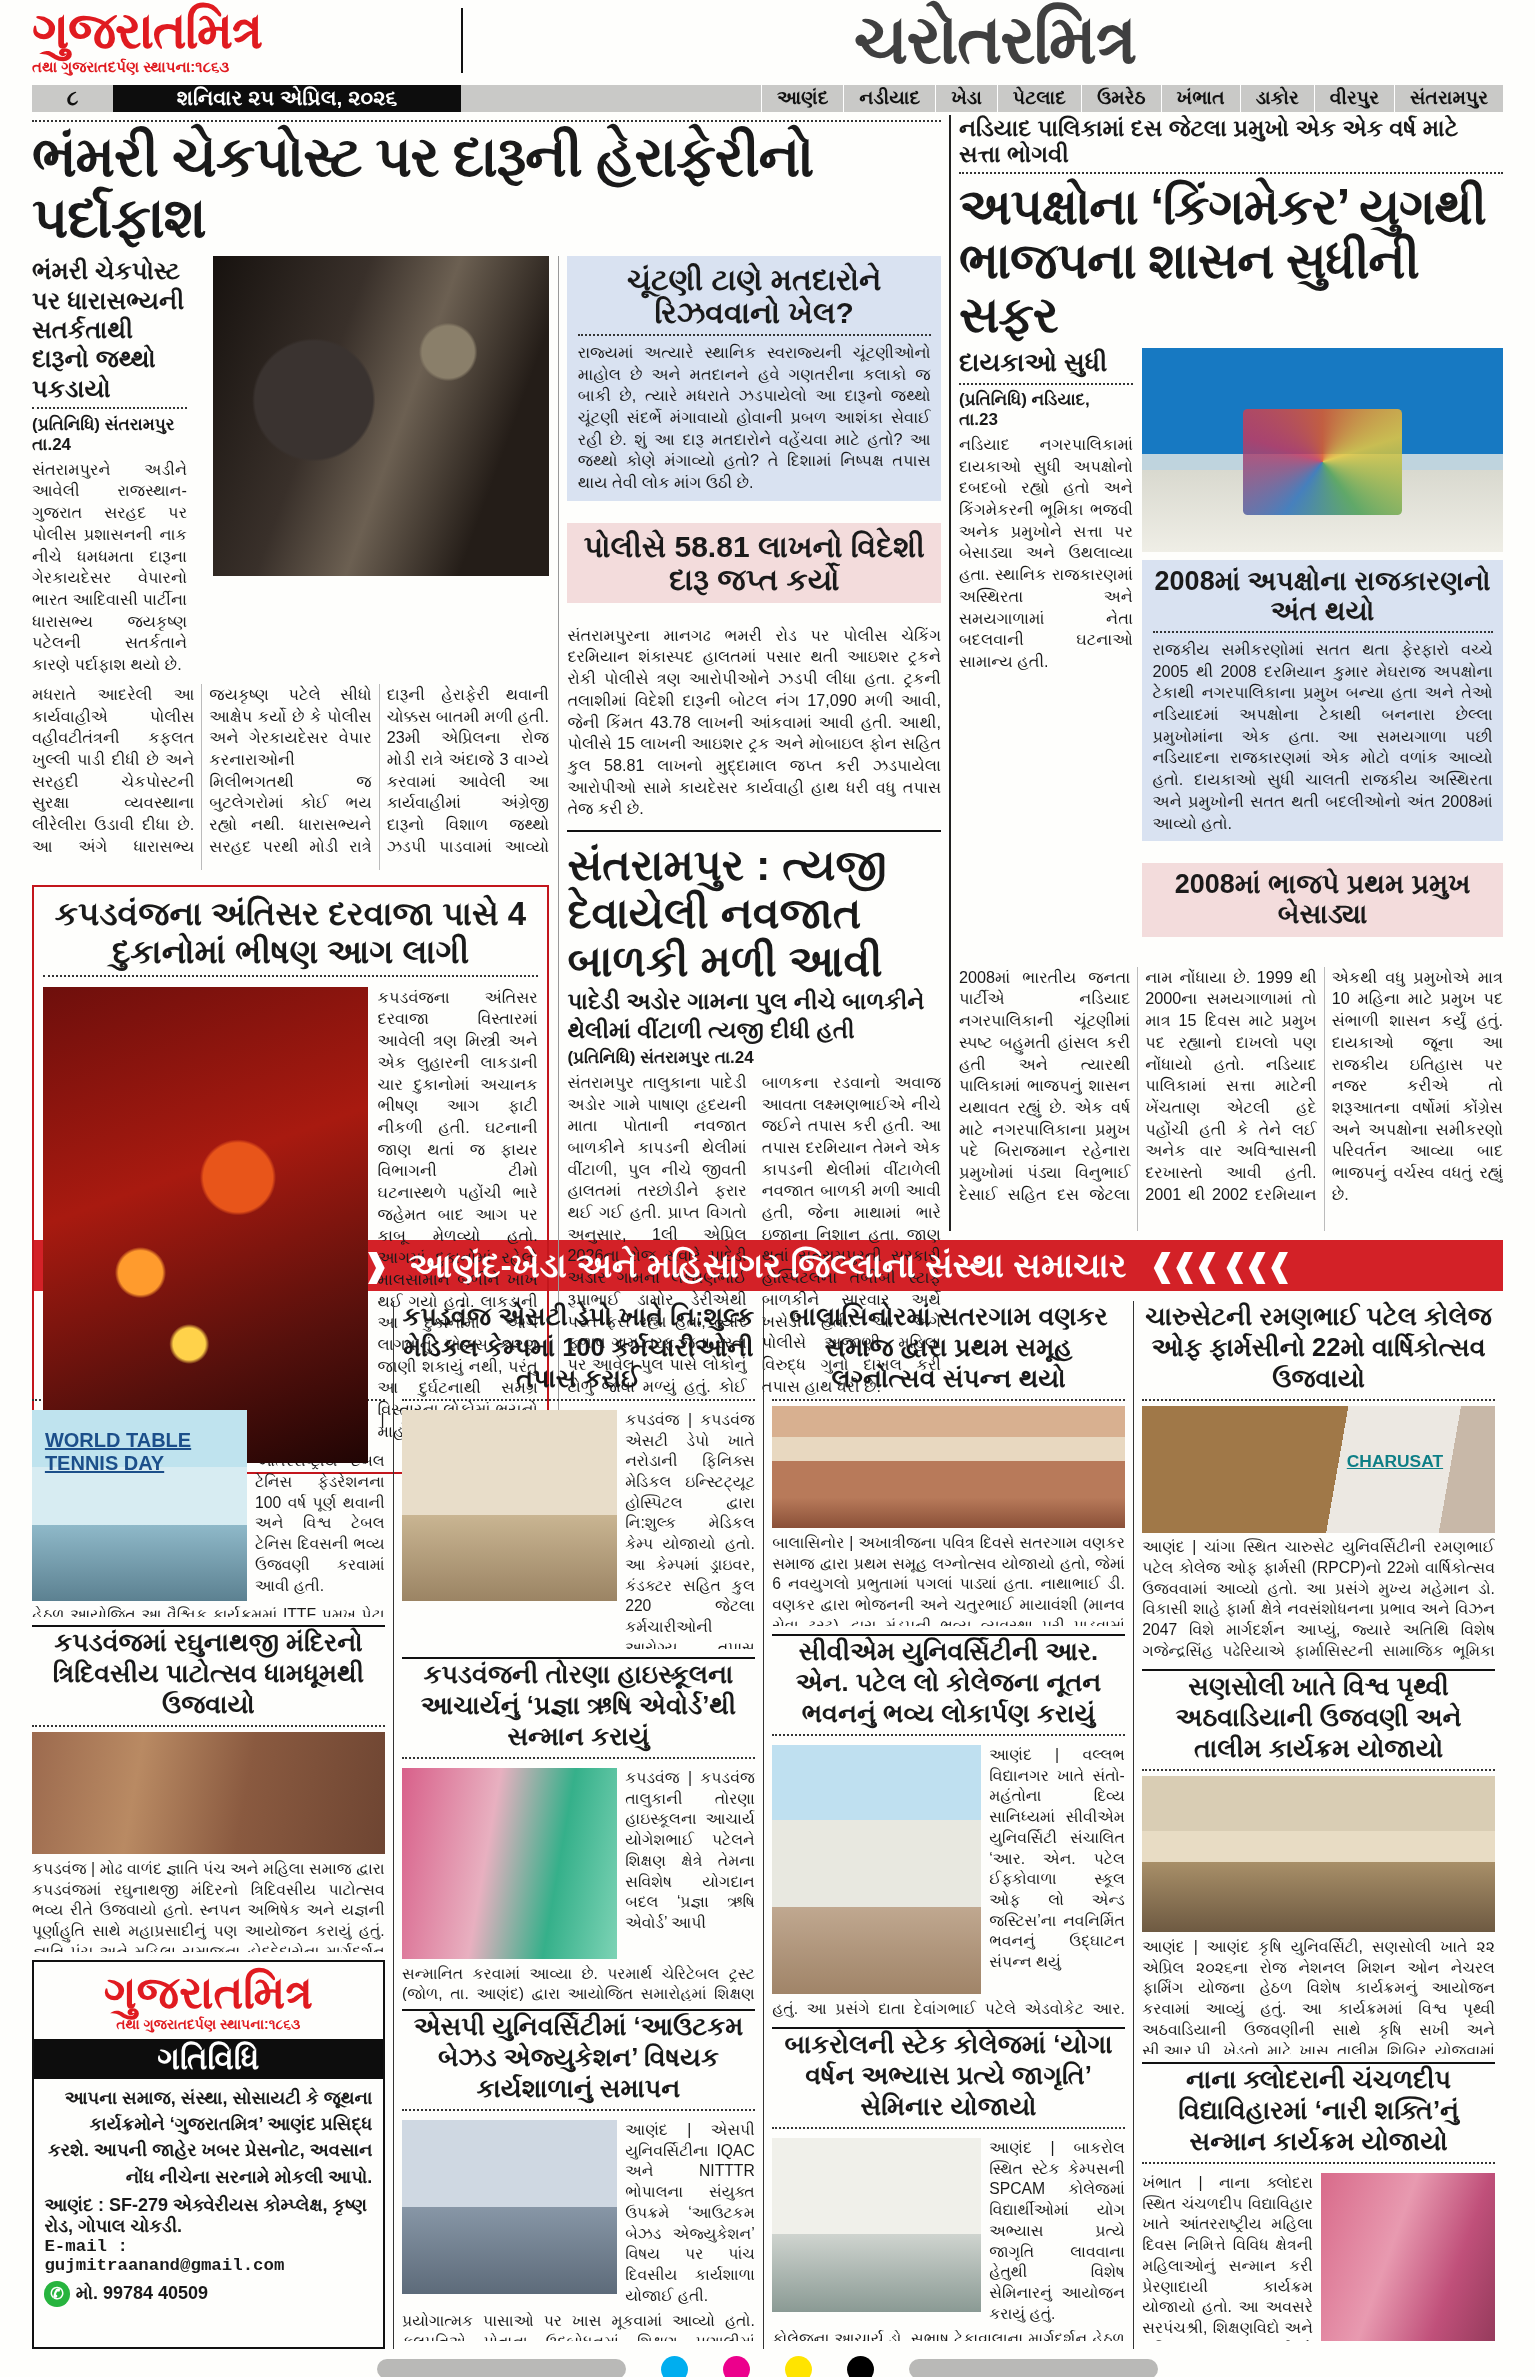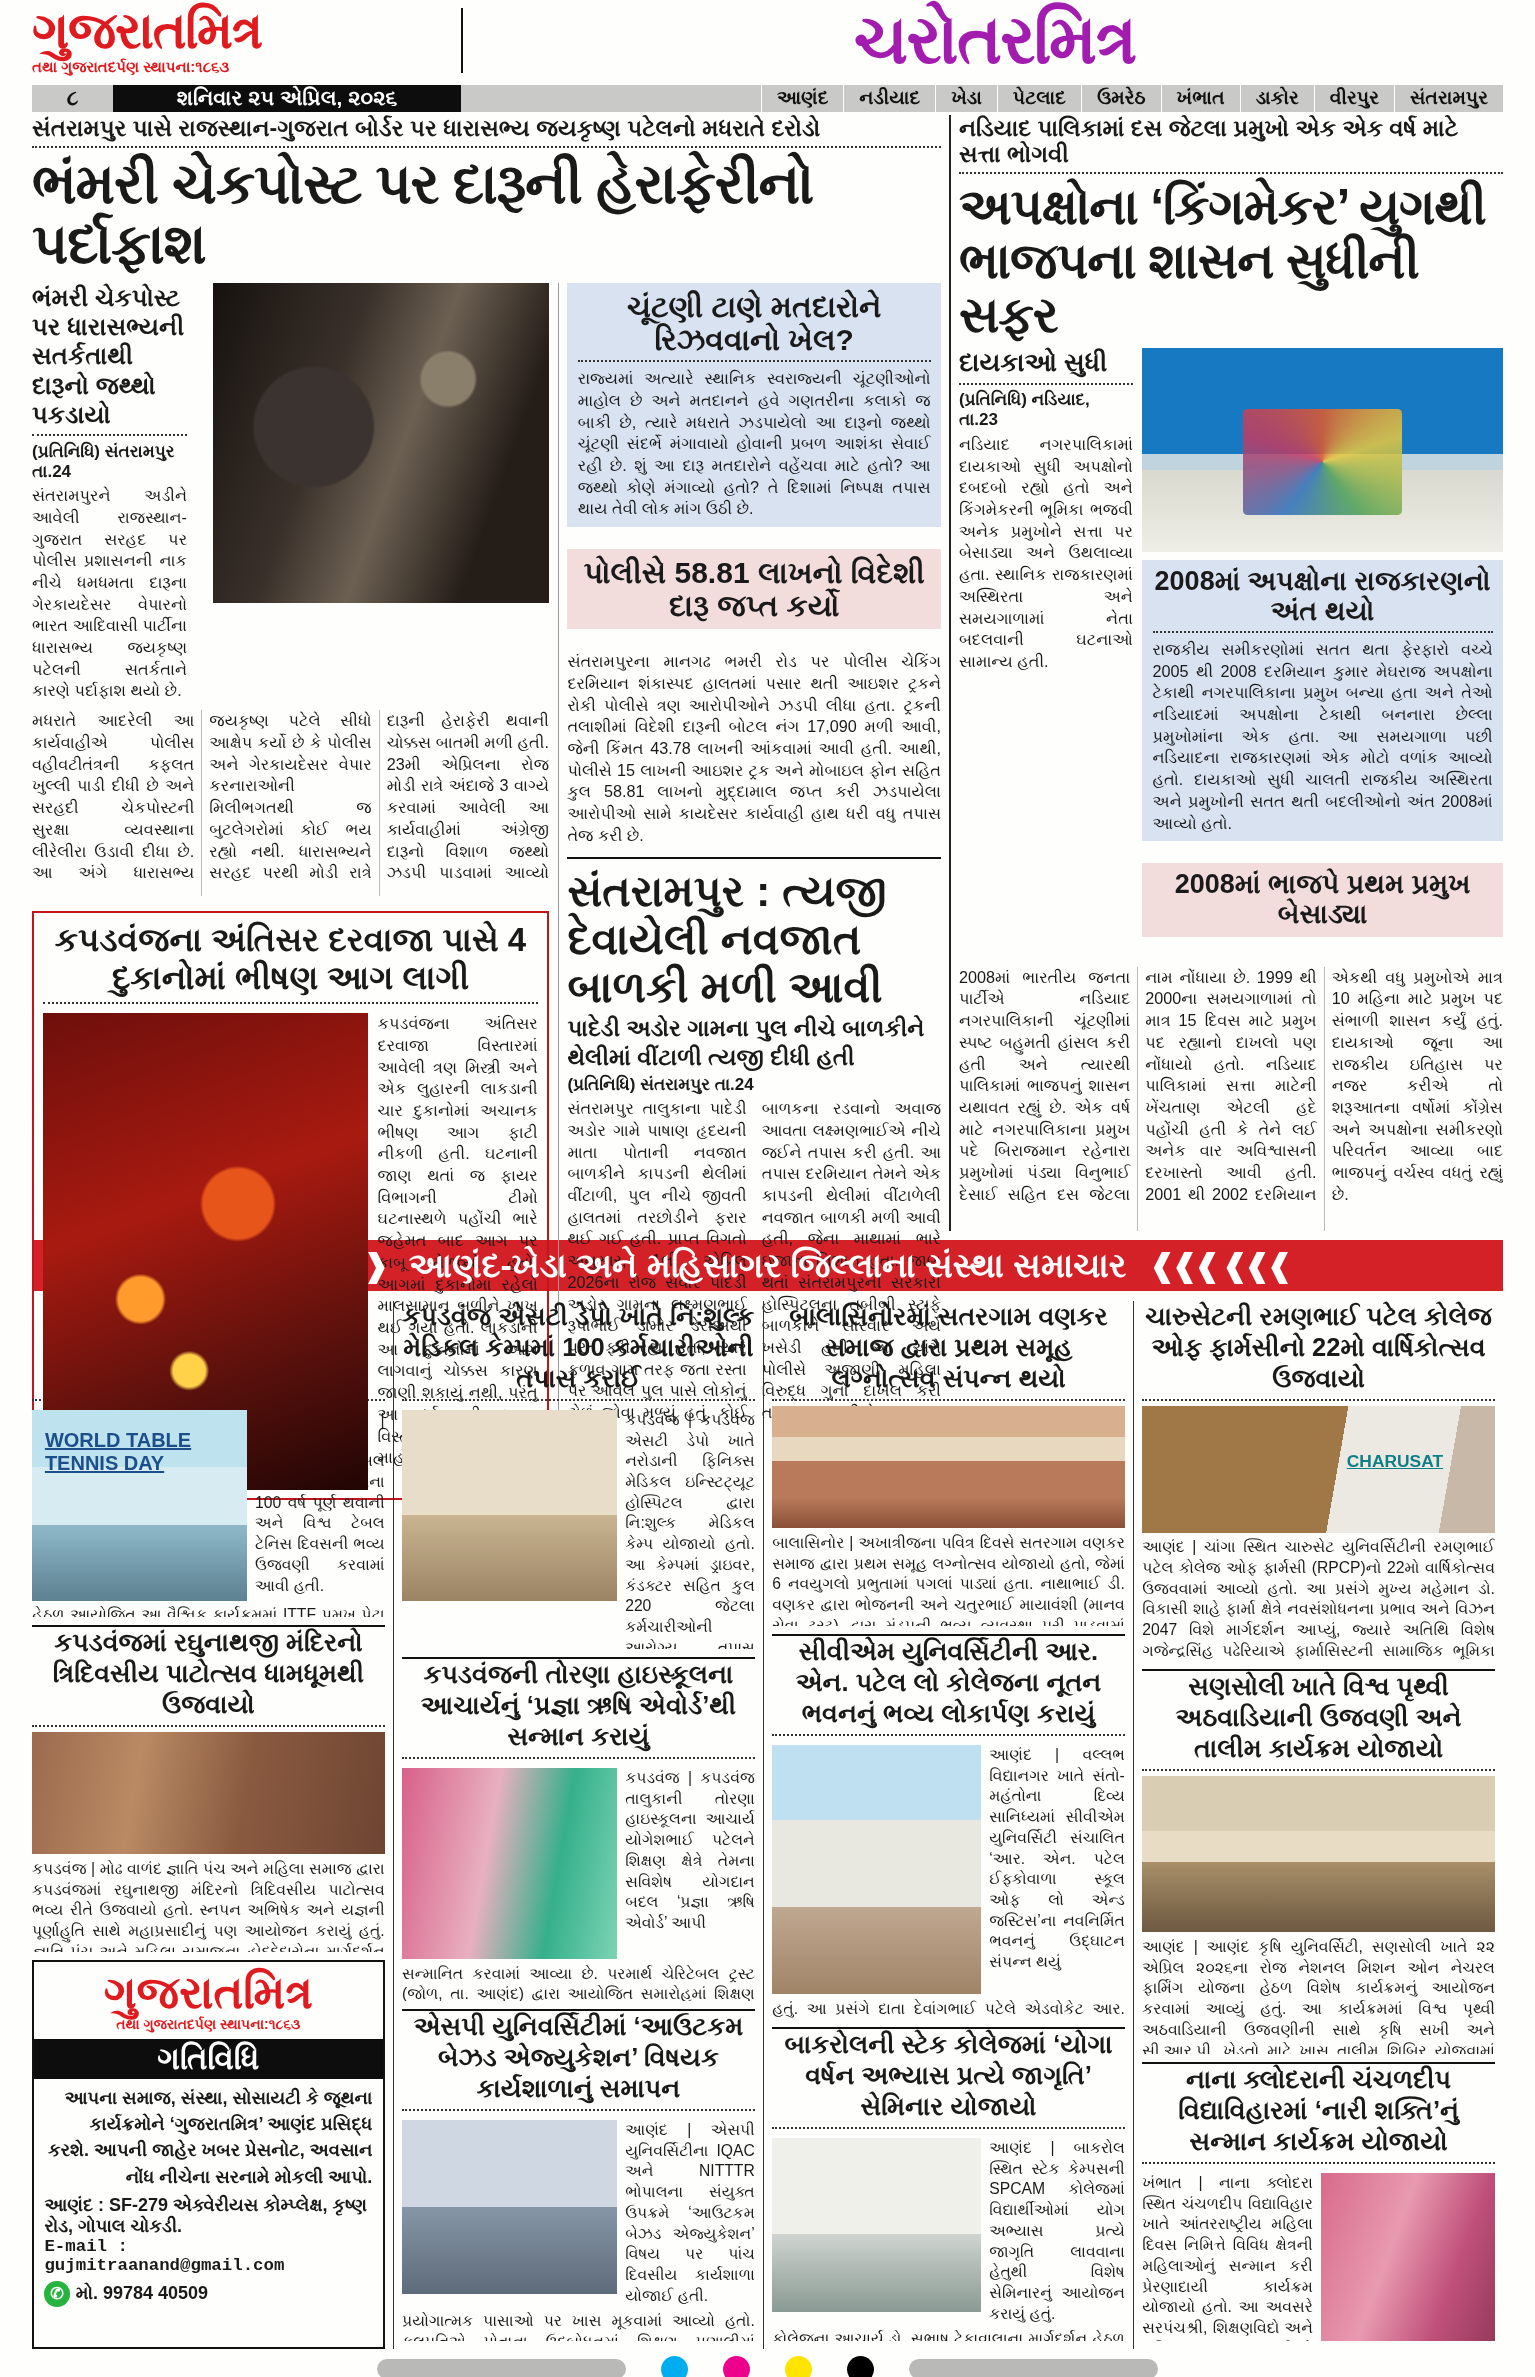--- a/index.html
+++ b/index.html
@@ -4,21 +4,21 @@
 <style>
   html,body{margin:0;padding:0;background:#e9e9e6;}
   .page{position:relative;width:1535px;height:2377px;box-sizing:border-box;
     padding:0 32px;background:#fefefc;font-family:"Liberation Sans",sans-serif;color:#1a1a1a;overflow:hidden;}
   
   .masthead{height:81px;display:flex;align-items:center;}
   .logo-block{width:406px;}
   .logo{font-size:51px;font-weight:900;color:#e01b20;line-height:1;letter-spacing:-1.2px;}
   .logo-tag{font-size:15px;font-weight:700;color:#e01b20;margin-top:2.3px;}
   .mast-divider{width:2.3px;height:65px;background:#111;margin:0 23px;}
-  .edition{flex:1;text-align:center;font-size:68px;font-weight:800;color:#a21caf;letter-spacing:-1.7px;}
+  .edition{flex:1;text-align:center;font-size:68px;font-weight:800;color:#404040;letter-spacing:-1.7px;}
   
   .date-strip{height:27px;background:#c9c9c7;display:flex;align-items:stretch;font-weight:700;margin-top:3.5px;}
   .pageno{width:81px;display:flex;align-items:center;justify-content:center;font-size:21px;color:#111;}
   .date-box{width:348px;background:#0d0d0d;color:#fff;display:flex;align-items:center;justify-content:center;font-size:21px;}
   .strip-spacer{flex:1;}
   .city{display:flex;align-items:center;padding:0 15px;font-size:19px;color:#111;border-left:1.7px solid #fff;}
   
   .dotted{border-bottom:2.3px dotted #333;margin:4.6px 0 5.8px 0;}
   .thickrule{border-top:2.3px solid #111;}
   .kicker{font-size:23px;font-weight:800;line-height:1.15;}
@@ -138,21 +138,20 @@
     <div class="city">ખંભાત</div>
     <div class="city">ડાકોર</div>
     <div class="city">વીરપુર</div>
     <div class="city">સંતરામપુર</div>
   </div>
 
   <main class="top-grid">
 
     <div class="top-left">
       <div class="lead-head">
-        <div class="kicker">સંતરામપુર પાસે રાજસ્થાન-ગુજરાત બોર્ડર પર ધારાસભ્ય જયકૃષ્ણ પટેલનો મધરાતે દરોડો</div>
         <div class="dotted"></div>
         <div class="headline-xl">ભંમરી ચેકપોસ્ટ પર દારૂની હેરાફેરીનો પર્દાફાશ</div>
       </div>
 
       <div class="ab-row">
 
         <div class="col-a">
           <div class="lead-row">
             <div class="lead-sub">
               <div class="sh">ભંમરી ચેકપોસ્ટ પર ધારાસભ્યની સતર્કતાથી દારૂનો જથ્થો પકડાયો</div>

